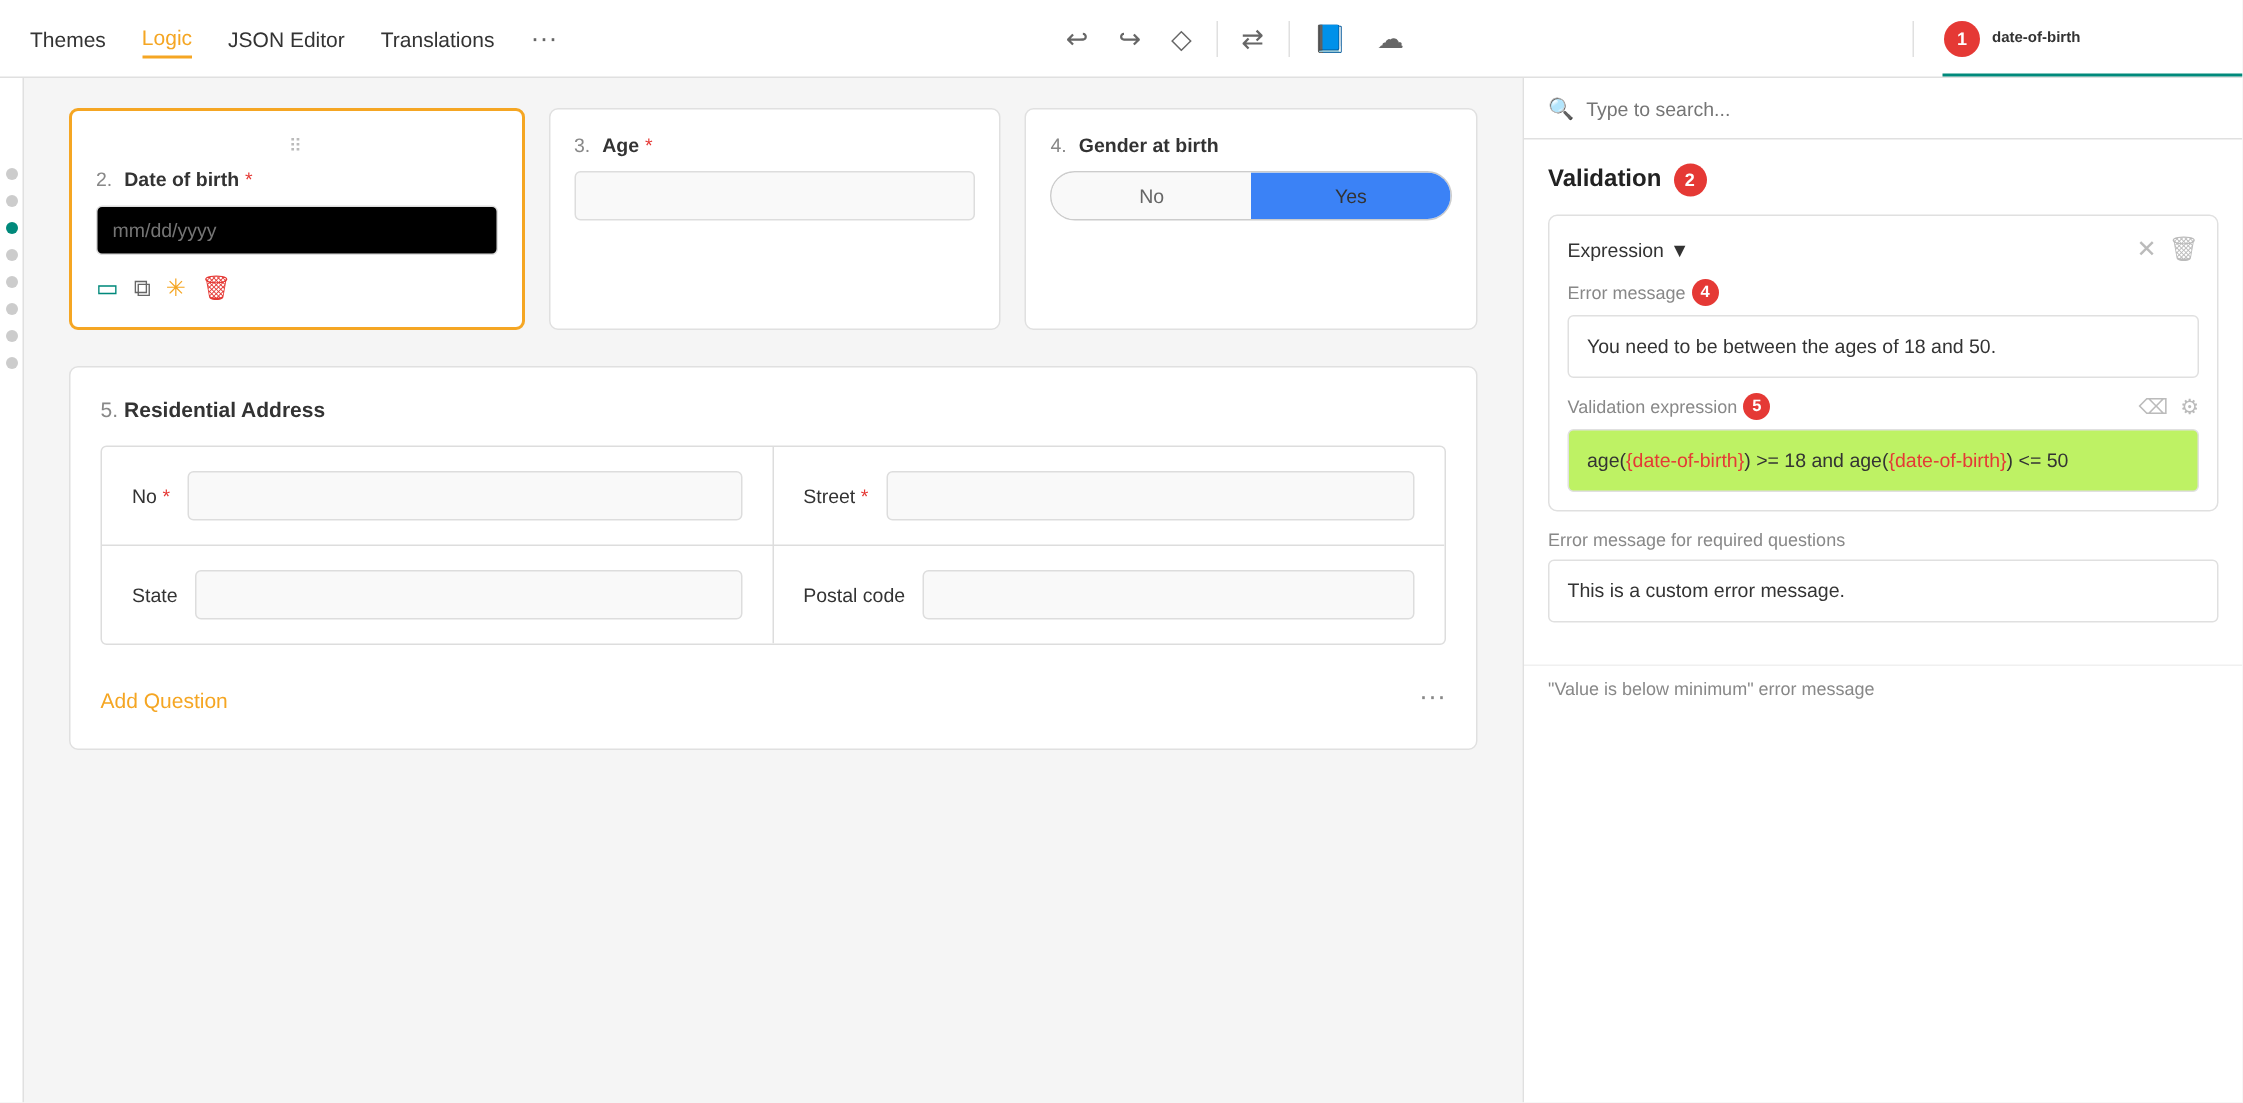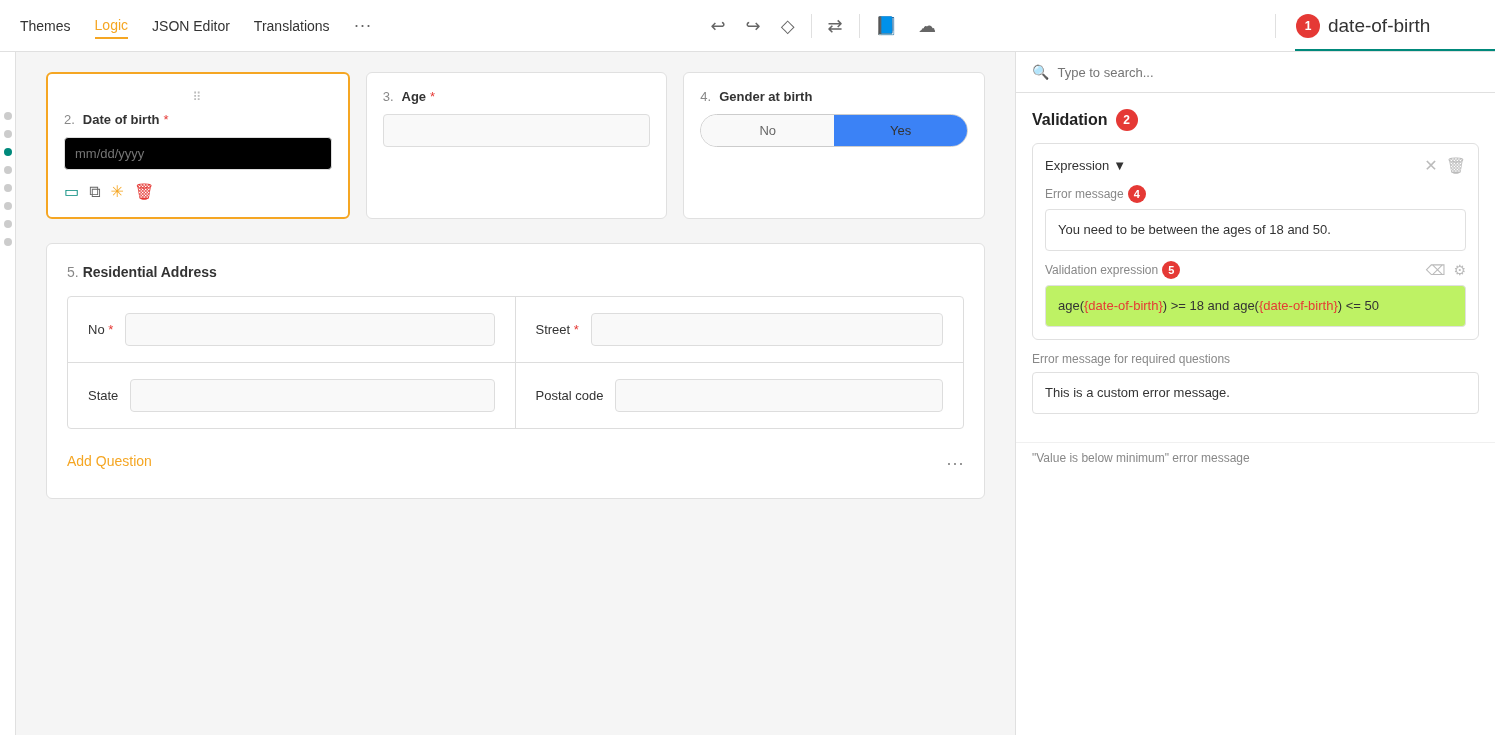--- a/index.html
+++ b/index.html
@@ -18,21 +18,21 @@
     .nav-divider { width: 1px; height: 24px; background: #e0e0e0; }
     .breadcrumb-area {
       margin-left: auto; display: flex; align-items: center; gap: 8px;
       border-left: 1px solid #e0e0e0; padding-left: 20px; min-width: 200px;
     }
     .breadcrumb-badge {
       width: 24px; height: 24px; background: #e53935; border-radius: 50%;
       color: #fff; font-size: 12px; font-weight: bold;
       display: flex; align-items: center; justify-content: center;
     }
-    .breadcrumb-text { font-size: 19px; color: #333; font-weight: 400; }
+    .breadcrumb-text { font-size: 10px; color: #333; font-weight: 700; }
     .breadcrumb-underline { position: absolute; bottom: 0; right: 0; width: 200px; height: 2px; background: #00897b; }
 
     
     .main-layout { display: flex; flex: 1; overflow: hidden; }
 
     
     .sidebar-dots {
       width: 16px; background: #fff; border-right: 1px solid #e0e0e0;
       display: flex; flex-direction: column; align-items: center;
       padding: 60px 0 0; gap: 10px;
@@ -98,21 +98,21 @@
     }
     .address-cell:nth-child(2n) { border-right: none; }
     .address-cell:nth-child(3), .address-cell:nth-child(4) { border-bottom: none; }
     .field-label { font-size: 13px; color: #333; font-weight: 500; white-space: nowrap; }
     .field-input {
       flex: 1; border: 1px solid #ddd; border-radius: 4px;
       padding: 8px 10px; font-size: 13px; background: #f9f9f9; color: #999;
     }
 
     .add-question-row {
-      display: flex; align-items: flex-start; justify-content: space-between;
+      display: flex; align-items: flex-end; justify-content: space-between;
       margin-top: 20px; padding: 4px 0;
     }
     .add-question-btn { color: #f5a623; font-size: 14px; font-weight: 500; cursor: pointer; background: none; border: none; }
     .more-dots { color: #888; font-size: 18px; cursor: pointer; }
 
     
     .right-panel { width: 480px; background: #fff; border-left: 1px solid #e0e0e0; display: flex; flex-direction: column; overflow-y: auto; }
 
     .search-bar {
       padding: 12px 16px; border-bottom: 1px solid #e0e0e0; display: flex; align-items: center; gap: 8px;

